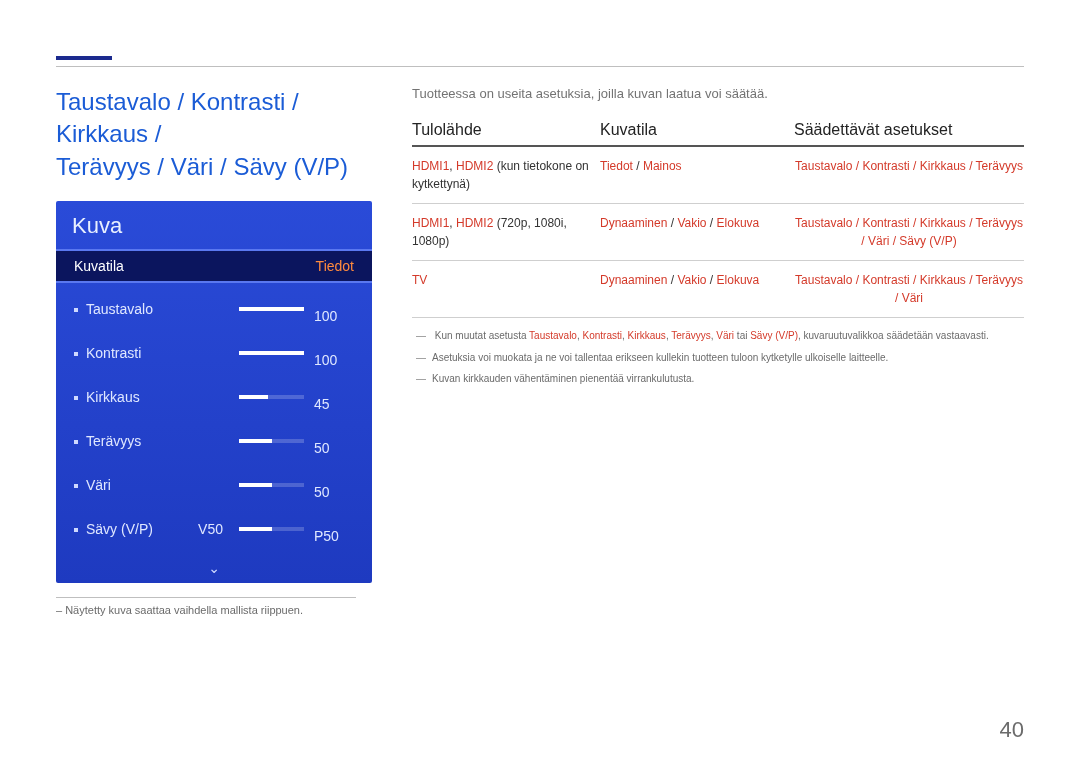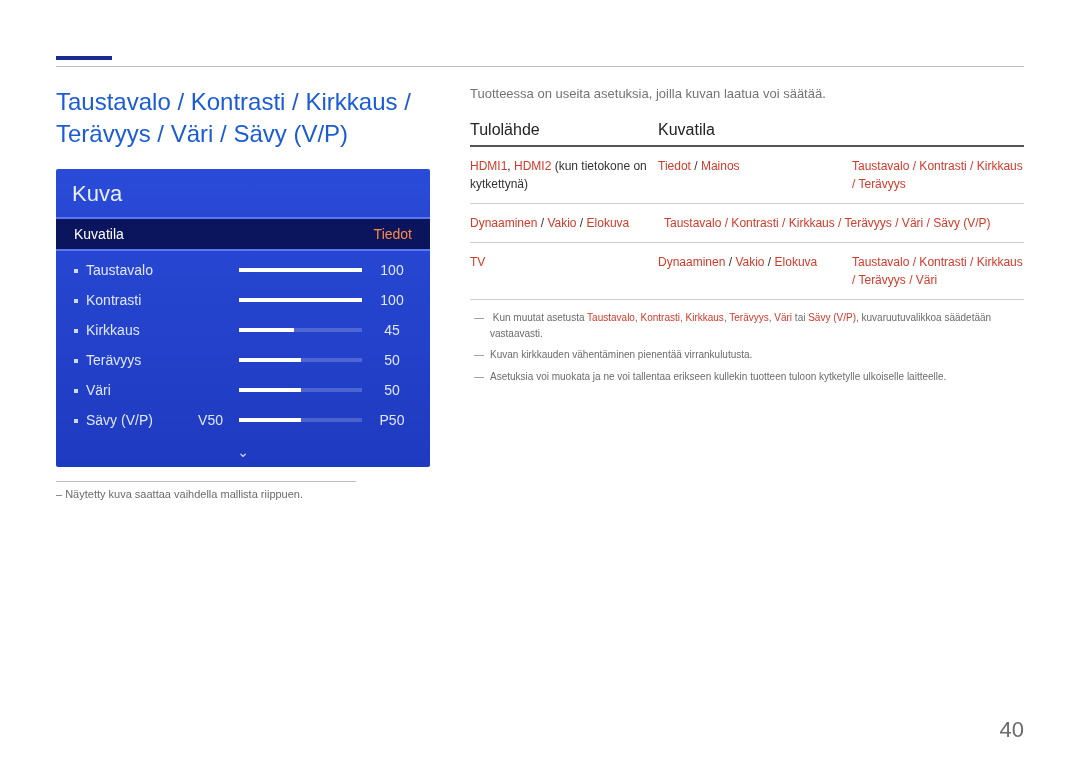--- a/index.html
+++ b/index.html
@@ -29,21 +29,21 @@
     right: 56px;
     height: 1px;
     background: #bfbfbf;
   }
   .content {
     display: flex;
     margin-top: 30px;
     gap: 40px;
   }
   .left-col {
-    width: 374px;
+    width: 316px;
     flex-shrink: 0;
   }
   .right-col {
     flex: 1;
   }
   .title {
     font-size: 24px;
     font-weight: 400;
     color: #1b5cd6;
     line-height: 1.35;
@@ -135,21 +135,21 @@
     height: 4px;
     background: rgba(255,255,255,0.2);
     position: relative;
     margin: 0 10px;
   }
   .osd-bar-fill {
     position: absolute;
     left: 0; top: 0; bottom: 0;
     background: #fff;
   }
-  .osd-val { flex: 0 0 40px; text-align: center; }
+  .osd-val { flex: 0 0 40px; text-align: left; margin-top: 14px; }
   .osd-chevron {
     text-align: center;
     color: #cfd9ff;
     padding-bottom: 8px;
     font-size: 14px;
   }
 
   .panel-divider {
     height: 1px;
     background: #bfbfbf;
@@ -182,21 +182,21 @@
   .c1 { flex: 0 0 188px; padding-right: 10px; }
   .c2 { flex: 0 0 194px; padding-right: 10px; }
   .c3 { flex: 1; }
   .tbl-row {
     display: flex;
     border-bottom: 1px solid #cfcfcf;
     padding: 10px 0 10px 0;
     font-size: 12px;
     line-height: 1.5;
   }
-  .hl { color: #d43a2a; }
+  .hl { color: #d43a2a; text-align: center; }
   .blk { color: #333; }
   .notes {
     margin-top: 10px;
     font-size: 10px;
     color: #6b6b6b;
     line-height: 1.55;
     padding-left: 20px;
   }
   .notes li {
     list-style: none;
@@ -298,43 +298,45 @@
       <div class="footnote">– Näytetty kuva saattaa vaihdella mallista riippuen.</div>
     </div>
 
     <div class="right-col">
       <div class="intro">Tuotteessa on useita asetuksia, joilla kuvan laatua voi säätää.</div>
 
       <div class="tbl">
         <div class="tbl-head">
           <div class="c1">Tulolähde</div>
           <div class="c2">Kuvatila</div>
+          <div class="c3">Säädettävät asetukset</div>
         </div>
         <div class="tbl-body">
             <div class="tbl-row">
               <div class="c1"><span class="hl">HDMI1</span>, <span class="hl">HDMI2</span><span class="blk"> (kun tietokone on kytkettynä)</span></div>
               <div class="c2"><span class="hl">Tiedot</span> / <span class="hl">Mainos</span><span class="hl"></span></div>
               <div class="c3 hl">Taustavalo / Kontrasti / Kirkkaus / Terävyys</div>
             </div>
             <div class="tbl-row">
+              <div class="c1"><span class="hl">HDMI1</span>, <span class="hl">HDMI2</span><span class="blk"> (720p, 1080i, 1080p)</span></div>
               <div class="c2"><span class="hl">Dynaaminen</span> / <span class="hl">Vakio</span> / <span class="hl">Elokuva</span></div>
               <div class="c3 hl">Taustavalo / Kontrasti / Kirkkaus / Terävyys / Väri / Sävy (V/P)</div>
             </div>
             <div class="tbl-row">
               <div class="c1"><span class="hl">TV</span><span class="hl"></span><span class="blk"></span></div>
               <div class="c2"><span class="hl">Dynaaminen</span> / <span class="hl">Vakio</span> / <span class="hl">Elokuva</span></div>
               <div class="c3 hl">Taustavalo / Kontrasti / Kirkkaus / Terävyys / Väri</div>
             </div>
           </div>
       </div>
 
       <ul class="notes">
         <li>
           <span>Kun muutat asetusta </span><span class="hl">Taustavalo</span><span>, </span><span class="hl">Kontrasti</span><span>, </span><span class="hl">Kirkkaus</span><span>, </span><span class="hl">Terävyys</span><span>, </span><span class="hl">Väri</span><span> tai </span><span class="hl">Sävy (V/P)</span><span>, kuvaruutuvalikkoa säädetään vastaavasti.</span>
         </li>
+        <li>Asetuksia voi muokata ja ne voi tallentaa erikseen kullekin tuotteen tuloon kytketylle ulkoiselle laitteelle.</li>
         <li>Kuvan kirkkauden vähentäminen pienentää virrankulutusta.</li>
-        <li>Asetuksia voi muokata ja ne voi tallentaa erikseen kullekin tuotteen tuloon kytketylle ulkoiselle laitteelle.</li>
       </ul>
     </div>
   </div>
 
   <div class="page-num">40</div>
 </div>
 
 </body></html>

